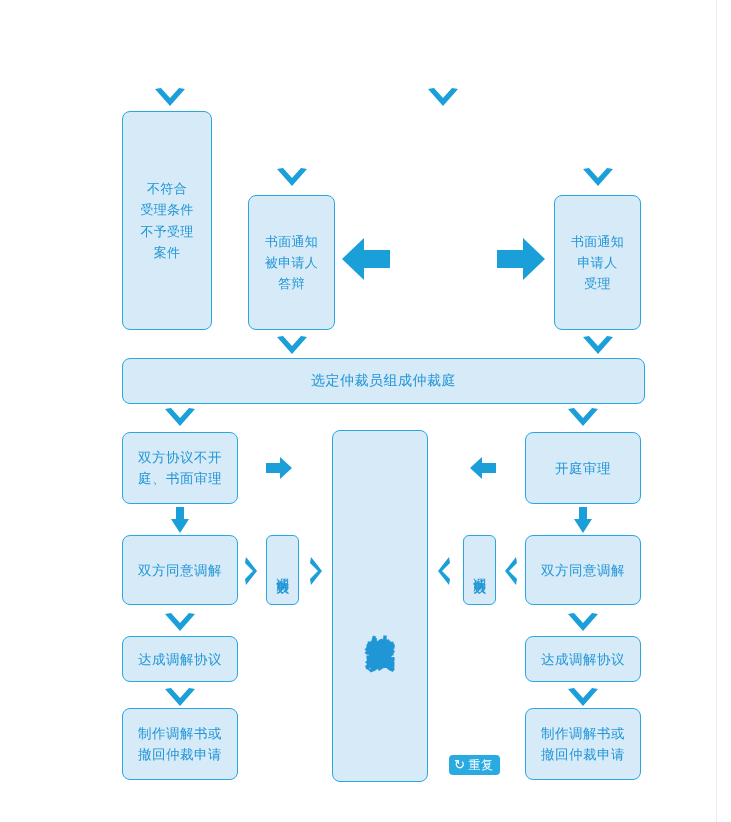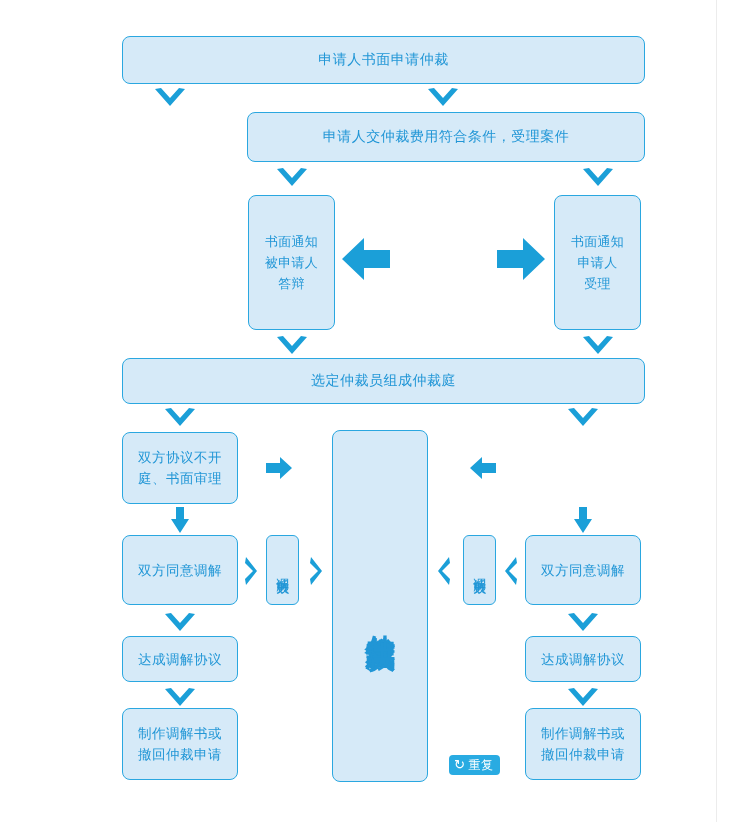--- a/index.html
+++ b/index.html
@@ -122,35 +122,37 @@
     transform: translateY(-1px);
   }
 </style>
 </head>
 <body>
 
 <div id="canvas">
 
   <div class="page-edge"></div>
 
-  <div class="box wide" style="left:122px; top:36px; width:523px; height:48px;">申请人书面申请仲裁</div>
 
   <div class="ico" style="left:153px; top:86px;">
     <svg width="34" height="22" viewBox="0 0 34 22">
       <path d="M2 3 L8 2 L17 12 L26 2 L32 3 L17 20 Z" fill="#1b9fd8"></path>
     </svg>
   </div>
   <div class="ico" style="left:426px; top:86px;">
     <svg width="34" height="22" viewBox="0 0 34 22">
       <path d="M2 3 L8 2 L17 12 L26 2 L32 3 L17 20 Z" fill="#1b9fd8"></path>
     </svg>
   </div>
 
-
-  <div class="box wide" style="left:247px; top:112px; width:398px; height:50px;">申请人交仲裁费用符合条件，受理案件</div>
+  <div class="box narrow" style="left:122px; top:111px; width:90px; height:219px;">不符合
+受理条件
+不予受理
+案件</div>
+
 
   <div class="ico" style="left:275px; top:166px;">
     <svg width="34" height="22" viewBox="0 0 34 22">
       <path d="M2 3 L8 2 L17 12 L26 2 L32 3 L17 20 Z" fill="#1b9fd8"></path>
     </svg>
   </div>
   <div class="ico" style="left:581px; top:166px;">
     <svg width="34" height="22" viewBox="0 0 34 22">
       <path d="M2 3 L8 2 L17 12 L26 2 L32 3 L17 20 Z" fill="#1b9fd8"></path>
     </svg>
@@ -211,20 +213,21 @@
       <path d="M28 13 L16 2 L16 8 L2 8 L2 18 L16 18 L16 24 Z" fill="#1b9fd8"></path>
     </svg>
   </div>
 
   <div class="ico" style="left:468px; top:455px;">
     <svg width="30" height="26" viewBox="0 0 30 26">
       <path d="M2 13 L14 2 L14 8 L28 8 L28 18 L14 18 L14 24 Z" fill="#1b9fd8"></path>
     </svg>
   </div>
 
+  <div class="box" style="left:525px; top:432px; width:116px; height:72px;">开庭审理</div>
 
   <div class="ico" style="left:170px; top:506px;">
     <svg width="20" height="28" viewBox="0 0 20 28">
       <path d="M10 27 L1 13 L6 13 L6 1 L14 1 L14 13 L19 13 Z" fill="#1b9fd8"></path>
     </svg>
   </div>
   <div class="ico" style="left:573px; top:506px;">
     <svg width="20" height="28" viewBox="0 0 20 28">
       <path d="M10 27 L1 13 L6 13 L6 1 L14 1 L14 13 L19 13 Z" fill="#1b9fd8"></path>
     </svg>

